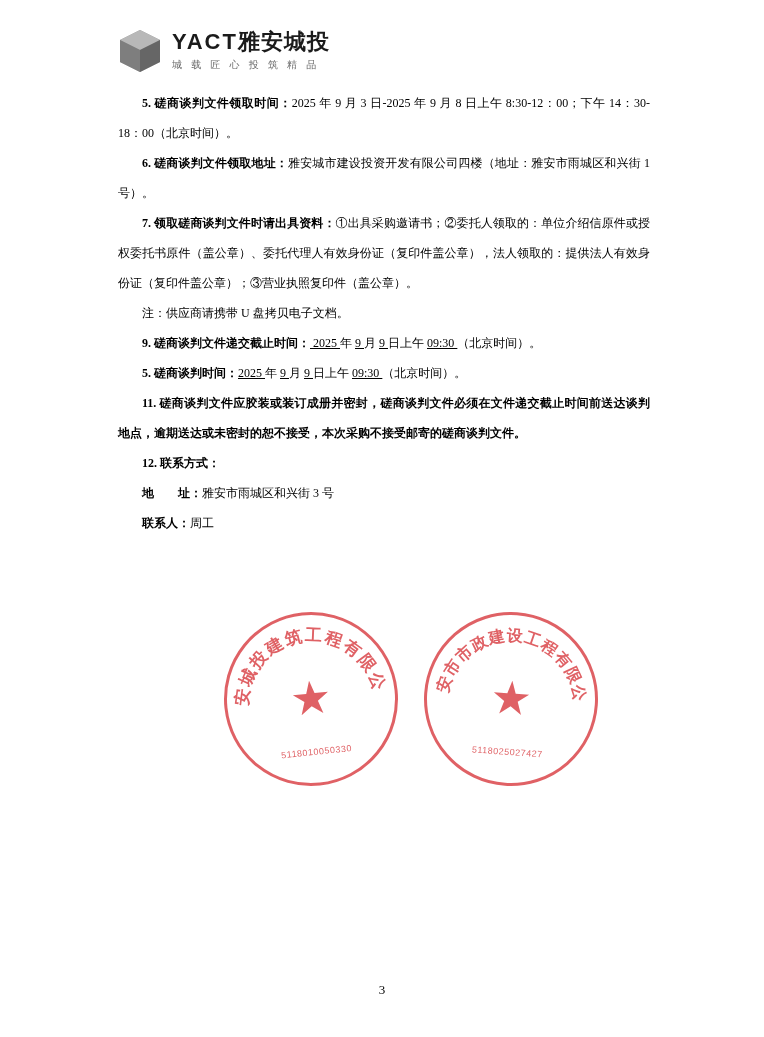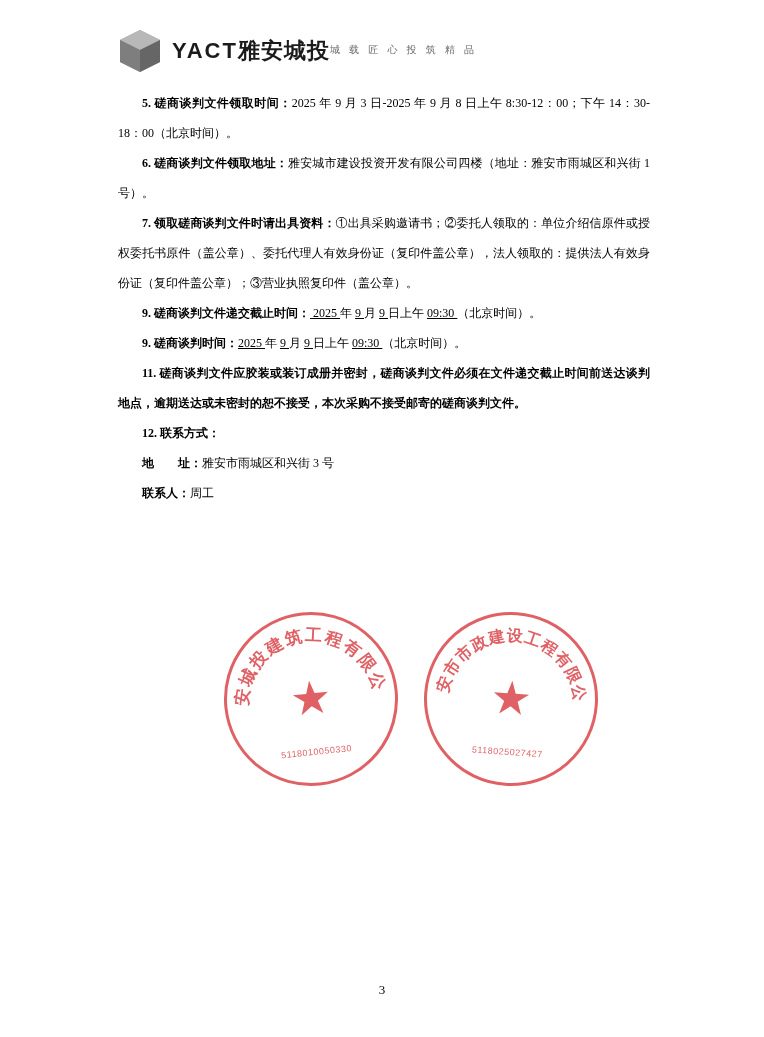--- a/index.html
+++ b/index.html
@@ -27,21 +27,21 @@
     gap: 10px;
   }
   .logo-cube {
     width: 44px;
     height: 46px;
     position: relative;
   }
   .logo-cube svg { display: block; }
   .logo-text-wrap {
     display: flex;
-    flex-direction: row;
+    flex-direction: column;
     justify-content: flex-end;
   }
   .logo-main {
     font-family: "Liberation Sans", sans-serif;
     font-weight: bold;
     font-size: 22px;
     letter-spacing: 1px;
     color: #1b1b1b;
     line-height: 1.1;
     white-space: nowrap;
@@ -168,22 +168,23 @@
       </div>
       <div class="logo-sub">城  载  匠  心   投  筑  精  品</div>
     </div>
   </div>
 
   <div class="doc-body">
     <div id="paragraphs">
         <div class="para"><span class="b">5. 磋商谈判文件领取时间：</span><span>2025 年  9 月 3 日-2025 年  9 月 8 日上午 8:30-12：00；下午 14：30-18：00（北京时间）。</span></div>
         <div class="para"><span class="b">6. 磋商谈判文件领取地址：</span><span>雅安城市建设投资开发有限公司四楼（地址：雅安市雨城区和兴街 1 号）。</span></div>
         <div class="para"><span class="b">7. 领取磋商谈判文件时请出具资料：</span><span>①出具采购邀请书；②委托人领取的：单位介绍信原件或授权委托书原件（盖公章）、委托代理人有效身份证（复印件盖公章），法人领取的：提供法人有效身份证（复印件盖公章）；③营业执照复印件（盖公章）。</span></div>
+        <div class="para"><span>注：供应商请携带 U 盘拷贝电子文档。</span></div>
         <div class="para"><span class="b">9. 磋商谈判文件递交截止时间：</span><span class="u"> 2025 </span><span>年 </span><span class="u"> 9 </span><span>月 </span><span class="u"> 9 </span><span>日上午 </span><span class="u"> 09:30 </span><span>（北京时间）。</span></div>
-        <div class="para"><span class="b">9. 磋商谈判时间：</span><span class="u">2025 </span><span>年 </span><span class="u"> 9 </span><span>月 </span><span class="u"> 9 </span><span>日上午 </span><span class="u"> 09:30 </span><span> （北京时间）。</span></div>
+        <div class="para"><span class="b">5. 磋商谈判时间：</span><span class="u">2025 </span><span>年 </span><span class="u"> 9 </span><span>月 </span><span class="u"> 9 </span><span>日上午 </span><span class="u"> 09:30 </span><span> （北京时间）。</span></div>
         <div class="para"><span class="b">11. 磋商谈判文件应胶装或装订成册并密封，磋商谈判文件必须在文件递交截止时间前送达谈判地点，逾期送达或未密封的恕不接受，本次采购不接受邮寄的磋商谈判文件。</span></div>
         <div class="para"><span class="b">12. 联系方式：</span></div>
       </div>
     <div id="contact-block">
         <div class="contact-line"><span class="b">地　　址：</span><span>雅安市雨城区和兴街 3 号</span></div>
         <div class="contact-line"><span class="b">联系人：</span><span>周工</span></div>
       </div>
   </div>
 
   <div class="seal seal-left">

